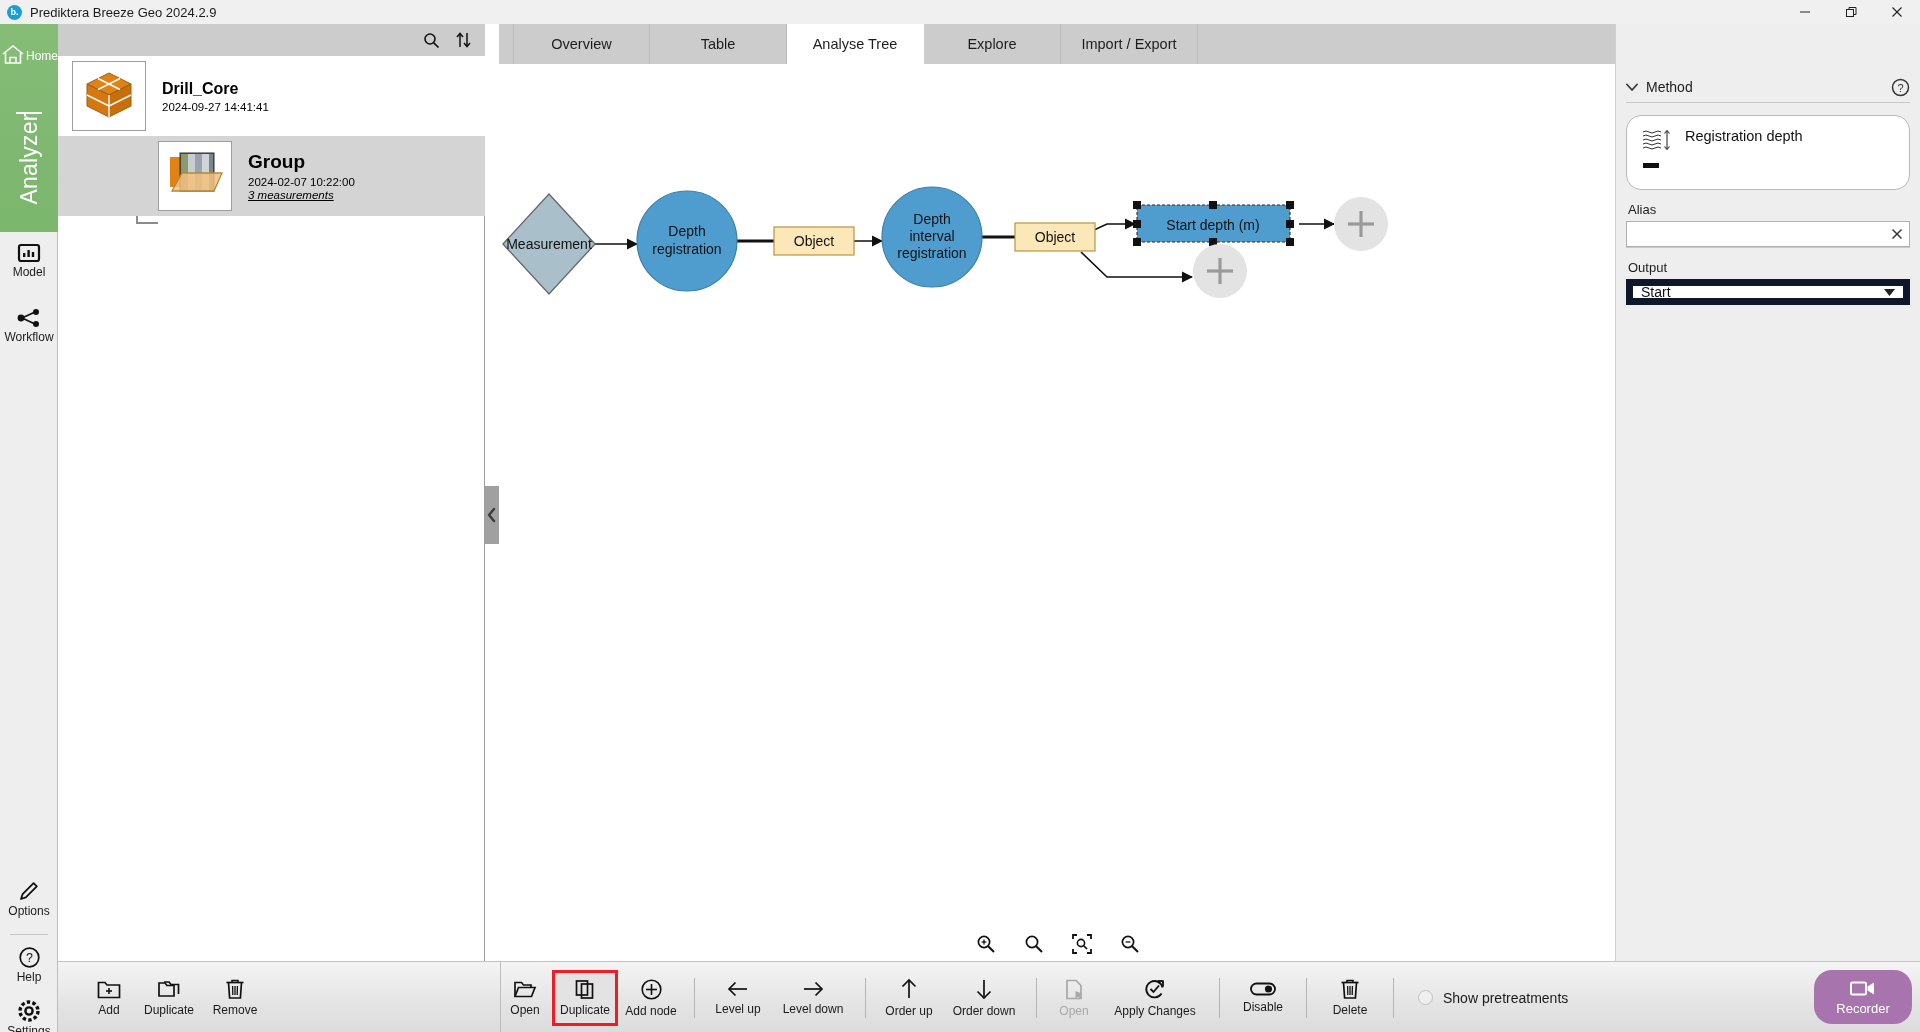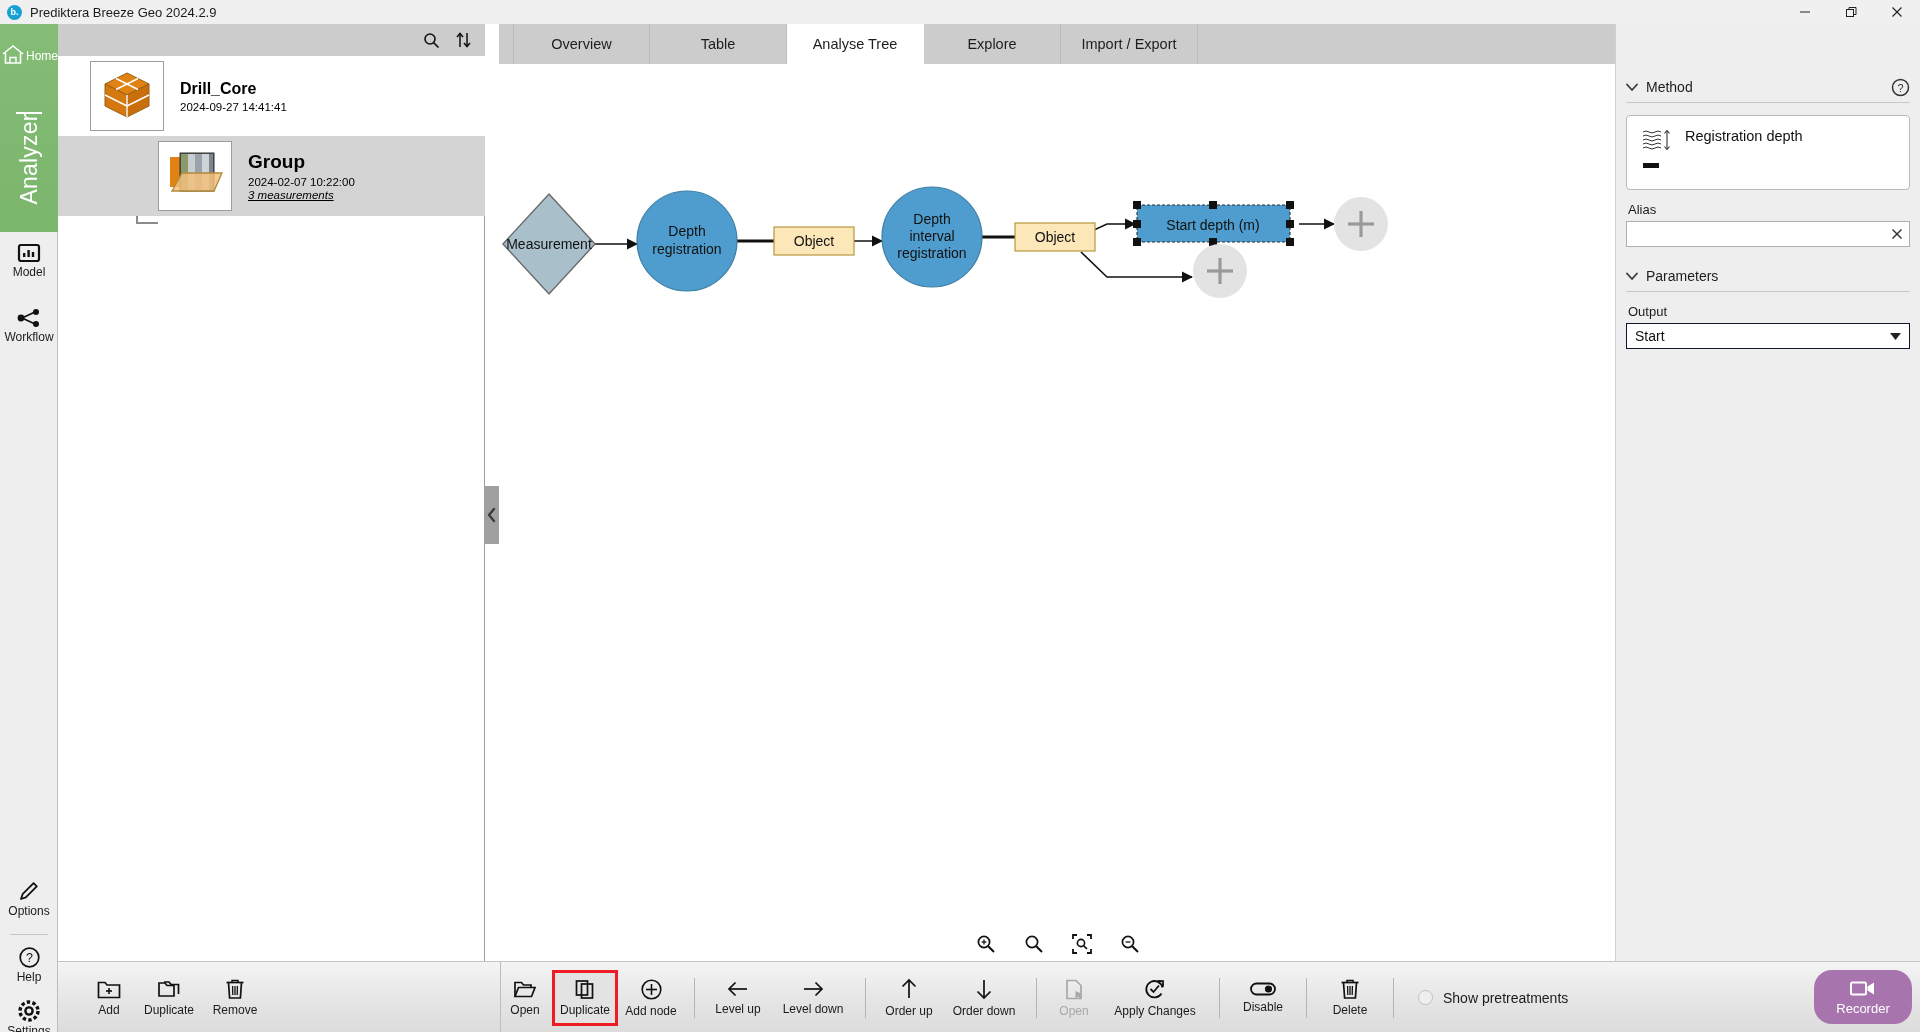--- a/index.html
+++ b/index.html
@@ -138,38 +138,38 @@
   .rp-head {
     display: flex; align-items: center; height: 30px; padding: 0 10px;
     font-size: 14px; color: #1c1c1c; margin-top: 48px;
   }
   .chev { margin-right: 8px; display: inline-flex; }
   .rp-help { margin-left: auto; }
   .rp-rule { height: 1px; background: #c8c8c8; margin: 0 10px 0 10px; }
 
   .method-card {
     margin: 12px 10px 0 10px; height: 75px; background: #ffffff;
-    border: 1px solid #b9b9b9; border-radius: 4px; position: relative;
+    border: 1px solid #b9b9b9; border-radius: 15px; position: relative;
   }
   .method-icon { position: absolute; left: 14px; top: 12px; width: 32px; height: 24px; }
   .method-name { position: absolute; left: 58px; top: 12px; font-size: 14.5px; color: #111; }
   .method-dash { position: absolute; left: 16px; top: 47px; width: 16px; height: 5px; background: #111; }
 
   .rp-label { font-size: 13px; color: #1c1c1c; margin: 12px 0 4px 12px; }
   .rp-input {
     margin: 0 10px; height: 26px; background: #ffffff; border: 1px solid #b0b0b0;
     display: flex; align-items: center; padding: 0 6px;
   }
   .rp-input input {
     flex: 1; border: none; outline: none; font-size: 13px;
     font-family: "Liberation Sans", sans-serif; background: transparent;
   }
   .rp-clear { color: #333; font-size: 14px; cursor: pointer; padding-left: 4px; }
   .rp-select {
-    margin: 0 10px; height: 26px; background: #ffffff; border: 1px solid #0f172a;
+    margin: 0 10px; height: 26px; background: #ffffff; border: 7px solid #0f172a;
     display: flex; align-items: center; padding: 0 8px; font-size: 14px; color: #111;
   }
   .rp-select .caret { margin-left: auto; font-size: 10px; }
 
   
   .bottombar {
     position: absolute; left: 58px; top: 961px; width: 1862px; height: 71px;
     background: linear-gradient(180deg,#f4f4f4 0%,#e4e4e4 60%,#dcdcdc 100%);
     border-top: 1px solid #c4c4c4;
   }
@@ -327,21 +327,21 @@
       <div class="ex-ico">
         <svg width="17" height="18" viewBox="0 0 17 18">
           <line x1="5" y1="3" x2="5" y2="16" stroke="#111" stroke-width="1.5"></line>
           <polyline points="2,6 5,2.5 8,6" fill="none" stroke="#111" stroke-width="1.5"></polyline>
           <line x1="12" y1="2" x2="12" y2="15" stroke="#111" stroke-width="1.5"></line>
           <polyline points="9,12 12,15.5 15,12" fill="none" stroke="#111" stroke-width="1.5"></polyline>
         </svg>
       </div>
     </div>
 
-    <div class="node-row node-root" style="padding-left:32px">
+    <div class="node-row node-root" style="padding-left:14px">
       <div class="thumb-box">
         <svg width="58" height="54" viewBox="0 0 58 54">
           <g stroke="#9a5f14" stroke-width="1">
             <polygon points="29,4 51,15 29,26 7,15" fill="#e08214"></polygon>
             <polygon points="7,15 29,26 29,48 7,37" fill="#d4780f"></polygon>
             <polygon points="51,15 29,26 29,48 51,37" fill="#c86f0c"></polygon>
             <line x1="18" y1="9.5" x2="40" y2="20.5" stroke="#fff" stroke-width="1.4"></line>
             <line x1="40" y1="9.5" x2="18" y2="20.5" stroke="#fff" stroke-width="1.4"></line>
             <line x1="29" y1="26" x2="29" y2="48" stroke="#fff" stroke-width="1.4"></line>
             <line x1="7" y1="26" x2="29" y2="37" stroke="#fff" stroke-width="1.4"></line>
@@ -561,28 +561,20 @@
     <div class="rp-input">
       <input type="text" value="" placeholder="" style="">
       <span class="rp-clear">
         <svg width="12" height="12" viewBox="0 0 12 12">
           <line x1="1.5" y1="1.5" x2="10.5" y2="10.5" stroke="#333" stroke-width="1.4"></line>
           <line x1="10.5" y1="1.5" x2="1.5" y2="10.5" stroke="#333" stroke-width="1.4"></line>
         </svg>
       </span>
     </div>
 
-    <div class="rp-head" style="margin-top:14px">
-      <span class="chev">
-        <svg width="12" height="9" viewBox="0 0 12 9">
-          <polyline points="1,1.5 6,7 11,1.5" fill="none" stroke="#3a3a3a" stroke-width="1.8" stroke-linecap="round" stroke-linejoin="round"></polyline>
-        </svg>
-      </span>
-      <span>Parameters</span>
-    </div>
     <div class="rp-rule"></div>
 
     <div class="rp-label">Output</div>
     <div class="rp-select">
       <span>Start</span>
       <span class="caret">
         <svg width="11" height="7" viewBox="0 0 11 7">
             <polygon points="0,0 11,0 5.5,7" fill="#222"></polygon>
           </svg>
       </span>

